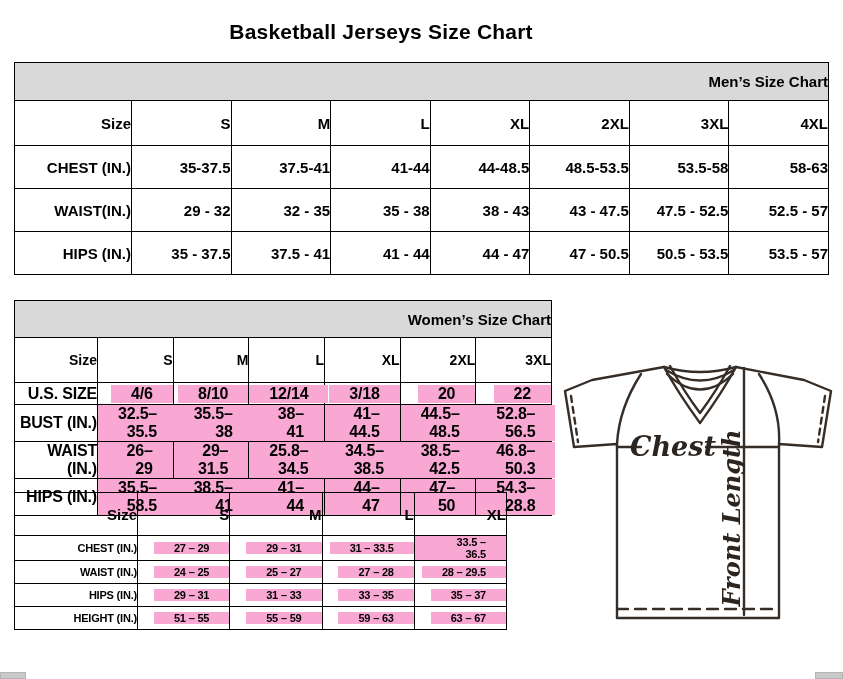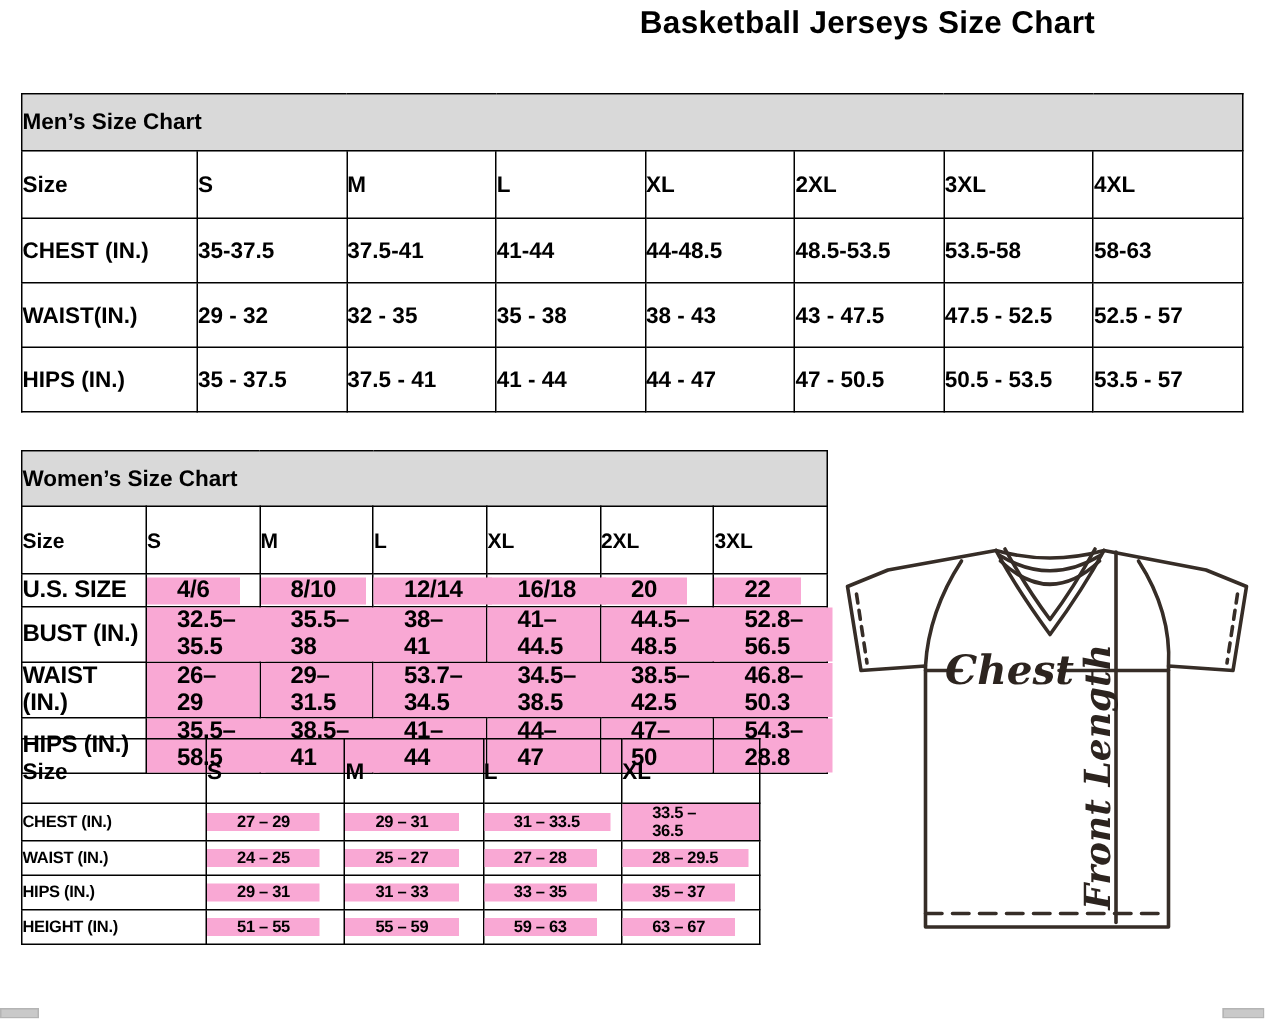--- a/index.html
+++ b/index.html
@@ -1,22 +1,22 @@
 <!DOCTYPE html>
 <html><head>
 <meta charset="utf-8">
 <style>
   html,body{margin:0;padding:0;background:#ffffff;}
   .page{position:relative;width:843px;height:679px;background:#fff;overflow:hidden;
         font-family:"Liberation Sans",sans-serif;color:#000;}
-  .title{position:absolute;top:4px;left:0;width:730px;text-align:right;
-         font-size:21px;font-weight:bold;margin:0;letter-spacing:.2px;}
+  .title{position:absolute;top:4px;left:0;width:730px;text-align:center;
+         font-size:21px;font-weight:bold;margin:16px;letter-spacing:.2px;}
 
   table.tbl{position:absolute;border-collapse:collapse;table-layout:fixed;
-            text-align:left;font-weight:bold;color:#000;}
+            text-align:right;font-weight:bold;color:#000;}
   table.tbl td{border:1.4px solid #000;padding:0;vertical-align:middle;}
   tr.band td{background:#d9d9d9;font-size:15px;}
 
   
   .men{left:14px;top:62px;width:815px;}
   .men td{border-width:1.6px;}
   .men .band td{height:37px;}
   .men .cols td{height:44px;font-size:15px;}
   .men .data td{height:42px;font-size:15px;}
   .men col.c0{width:117px;}
@@ -133,38 +133,38 @@
       <td>L</td>
       <td>XL</td>
       <td>2XL</td>
       <td>3XL</td>
     </tr>
     <tr class="data">
       <td class="lbl">U.S. SIZE</td>
       <td><span class="hl">4/6</span></td>
       <td><span class="hl">8/10</span></td>
       <td><span class="hl">12/14</span></td>
-      <td><span class="hl">16/18</span></td>
+      <td><span class="hl">3/18</span></td>
       <td><span class="hl">20</span></td>
       <td><span class="hl">22</span></td>
     </tr>
     <tr class="data">
       <td class="lbl">BUST (IN.)</td>
       <td><span class="hl">32.5–35.5</span></td>
       <td><span class="hl">35.5–38</span></td>
       <td><span class="hl">38–41</span></td>
       <td><span class="hl">41–44.5</span></td>
       <td><span class="hl">44.5–48.5</span></td>
       <td><span class="hl">52.8–56.5</span></td>
     </tr>
     <tr class="data">
       <td class="lbl">WAIST (IN.)</td>
       <td><span class="hl">26–29</span></td>
       <td><span class="hl">29–31.5</span></td>
-      <td><span class="hl">53.7–34.5</span></td>
+      <td><span class="hl">25.8–34.5</span></td>
       <td><span class="hl">34.5–38.5</span></td>
       <td><span class="hl">38.5–42.5</span></td>
       <td><span class="hl">46.8–50.3</span></td>
     </tr>
     <tr class="data">
       <td class="lbl">HIPS (IN.)</td>
       <td><span class="hl">35.5–58.5</span></td>
       <td><span class="hl">38.5–41</span></td>
       <td><span class="hl">41–44</span></td>
       <td><span class="hl">44–47</span></td>

